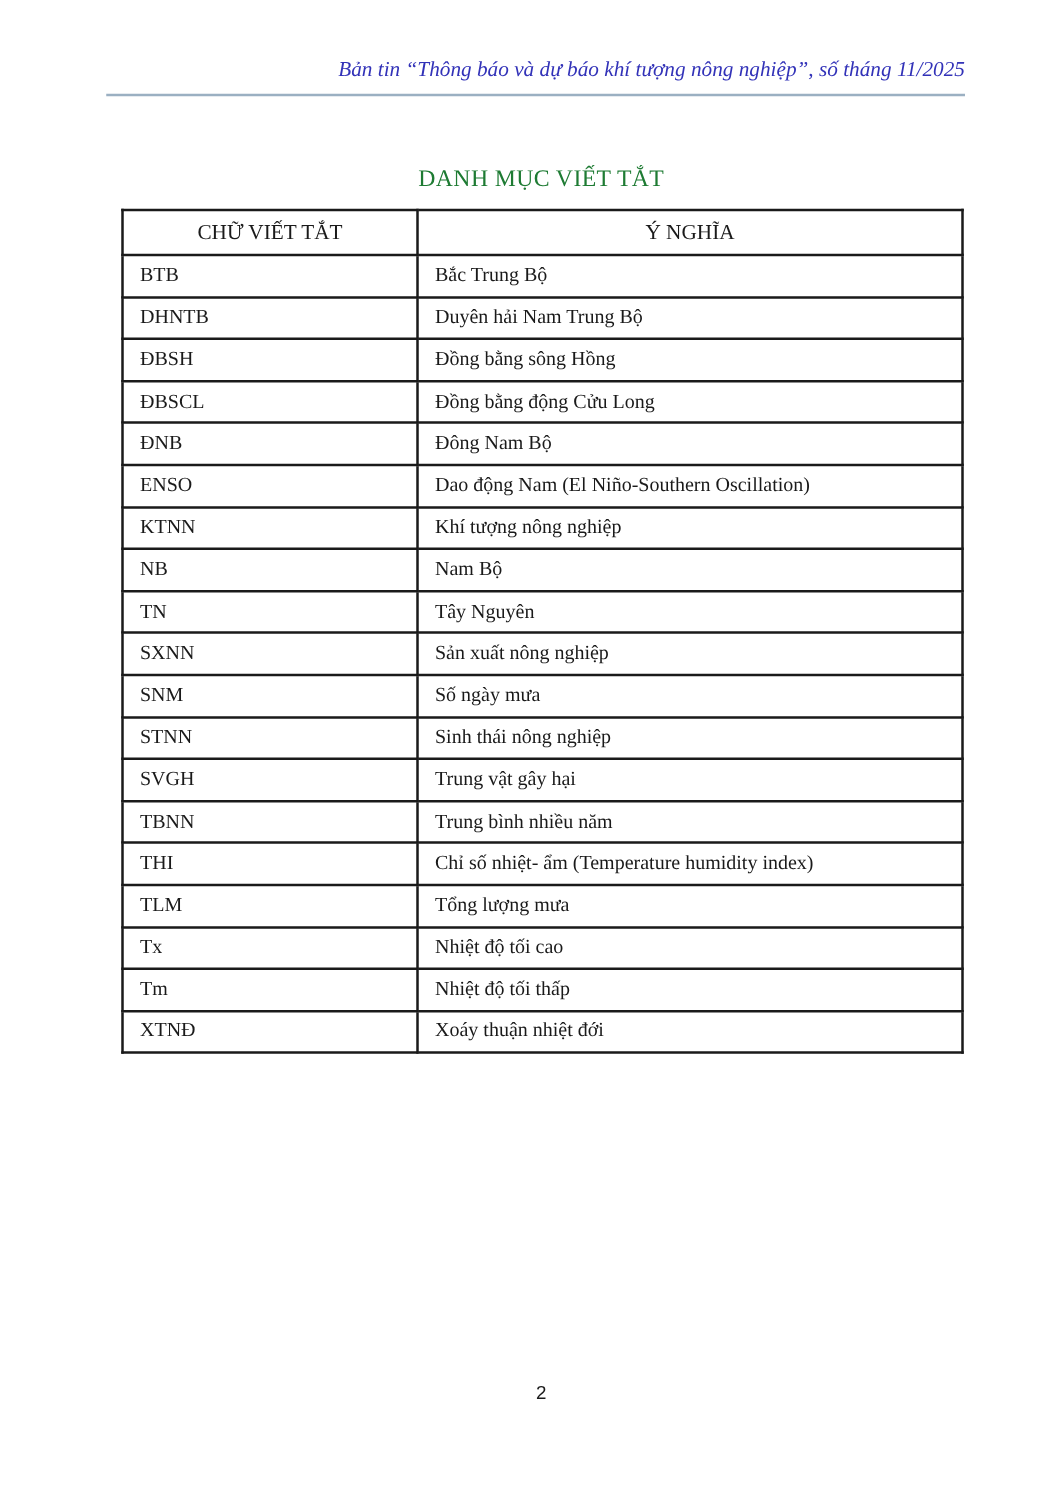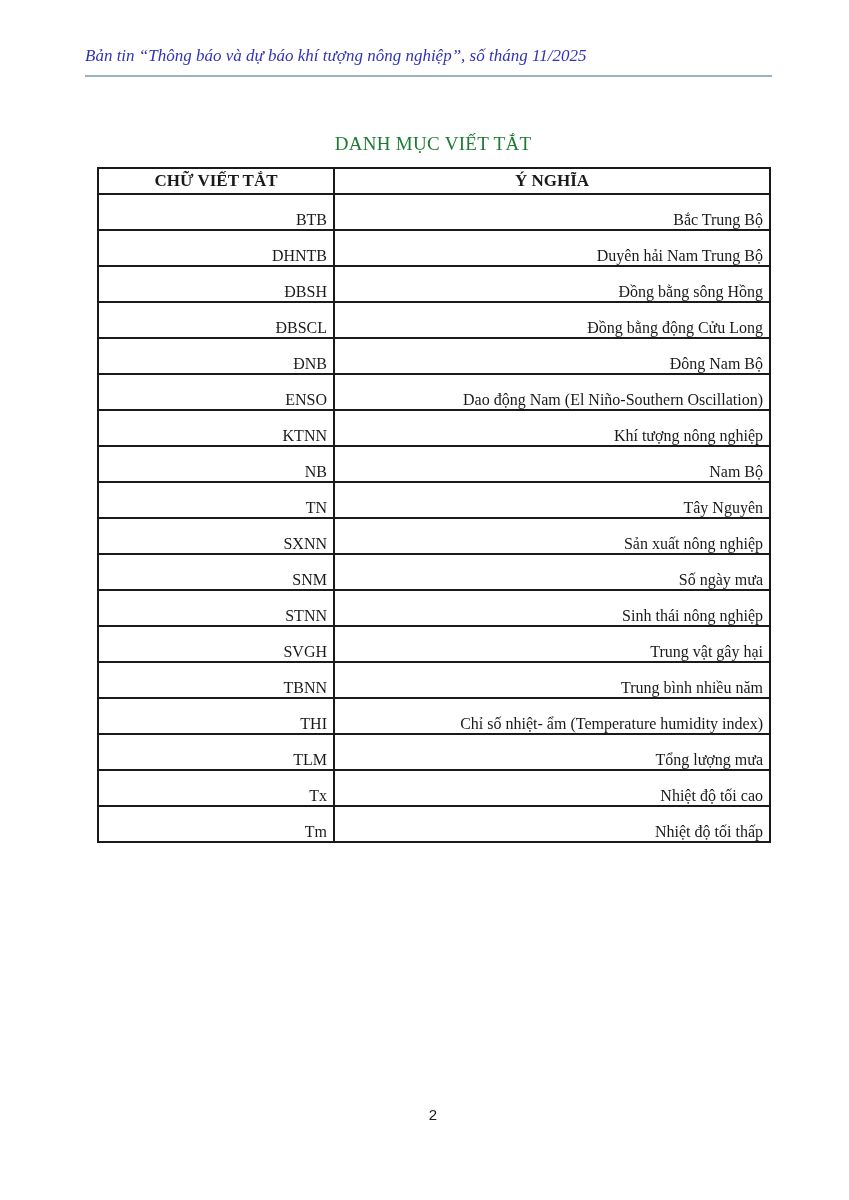--- a/index.html
+++ b/index.html
@@ -14,21 +14,21 @@
     background: #ffffff;
     font-family: "Liberation Serif", "DejaVu Serif", serif;
     color: #1a1a1a;
     overflow: hidden;
   }
   .doc-header {
     position: absolute;
     top: 46px;
     left: 85px;
     width: 687px;
-    text-align: left;
+    text-align: right;
     font-style: italic;
     font-size: 17px;
     color: #3232b8;
     padding-bottom: 9px;
     border-bottom: 2px solid #9bb0c2;
   }
   .doc-title {
     position: absolute;
     top: 133px;
     left: 97px;
@@ -50,30 +50,30 @@
   .abbr-table th,
   .abbr-table td {
     border: 2px solid #1a1a1a;
     box-sizing: border-box;
     font-size: 16px;
     vertical-align: middle;
     overflow: hidden;
     white-space: nowrap;
   }
   .abbr-table th {
-    height: 26px;
+    height: 36px;
     font-size: 17px;
-    font-weight: bold;
+    font-weight: normal;
     text-align: center;
     padding: 0 4px;
   }
   .abbr-table td {
     height: 33.6px;
-    padding: 16px 6px 0 13px;
-    text-align: right;
+    padding: 0 6px 0 13px;
+    text-align: left;
   }
   .abbr-table col.col-abbr { width: 236px; }
   .abbr-table col.col-meaning { width: 436px; }
   .page-number {
     position: absolute;
     top: 1106px;
     left: 97px;
     width: 672px;
     text-align: center;
     font-family: "Liberation Sans", "DejaVu Sans", sans-serif;
@@ -167,18 +167,22 @@
           <td>Tổng lượng mưa</td>
         </tr>
         <tr>
           <td>Tx</td>
           <td>Nhiệt độ tối cao</td>
         </tr>
         <tr>
           <td>Tm</td>
           <td>Nhiệt độ tối thấp</td>
         </tr>
+        <tr>
+          <td>XTNĐ</td>
+          <td>Xoáy thuận nhiệt đới</td>
+        </tr>
       </tbody>
   </table>
 
   <div class="page-number">2</div>
 
 </div>
 
 </body></html>

